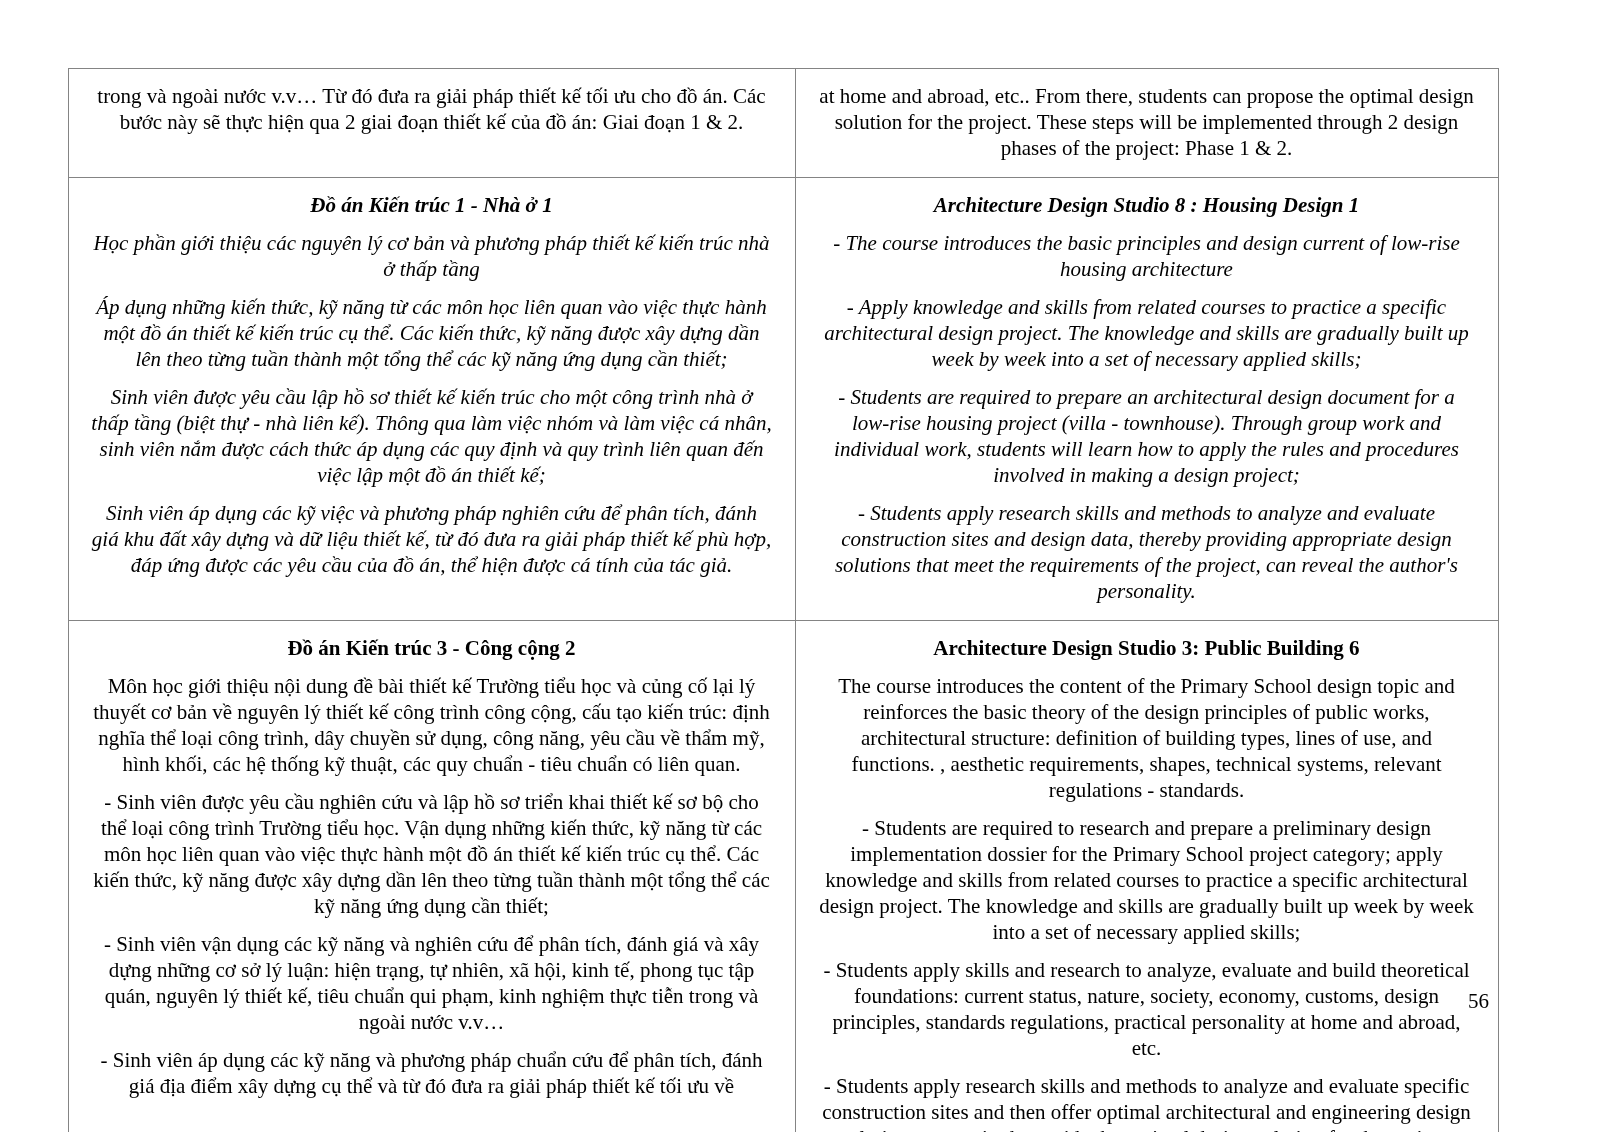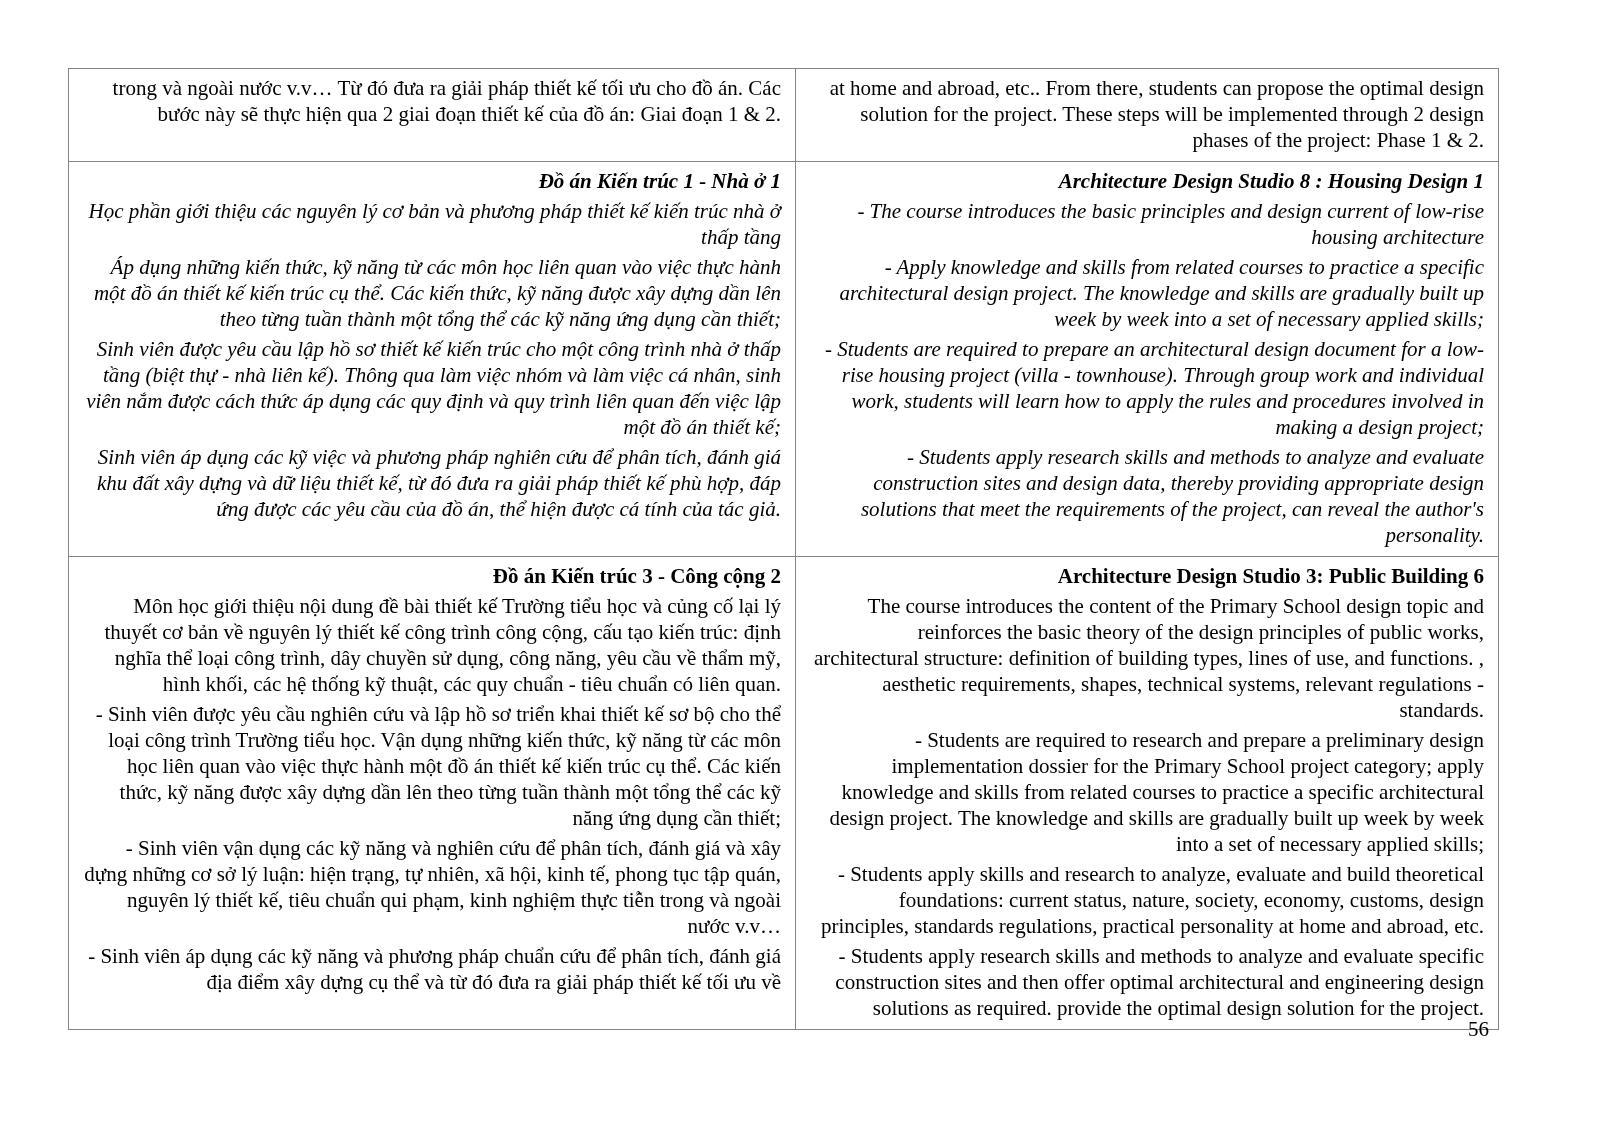--- a/index.html
+++ b/index.html
@@ -31,34 +31,33 @@
     font-size: 21px;
     line-height: 26px;
     overflow: hidden;
   }
   col.col-vi { width: 727px; }
   col.col-en { width: 703px; }
   tr.row-1 td { height: 72px; }
   tr.row-2 td { height: 362px; font-style: italic; }
   tr.row-3 td { height: 452px; }
   td p {
-    margin: 4px;
+    margin: 12px;
     padding: 0;
-    text-align: right;
+    text-align: center;
   }
   p.cell-title {
     font-weight: bold;
   }
   .page-number {
     position: absolute;
     left: 1468px;
     top: 988px;
     font-size: 21px;
     line-height: 26px;
-    margin-top: 28px;
   }
 </style>
 </head>
 <body>
 
 <div class="page">
 
   <table class="course-table">
     <colgroup>
       <col class="col-vi">

